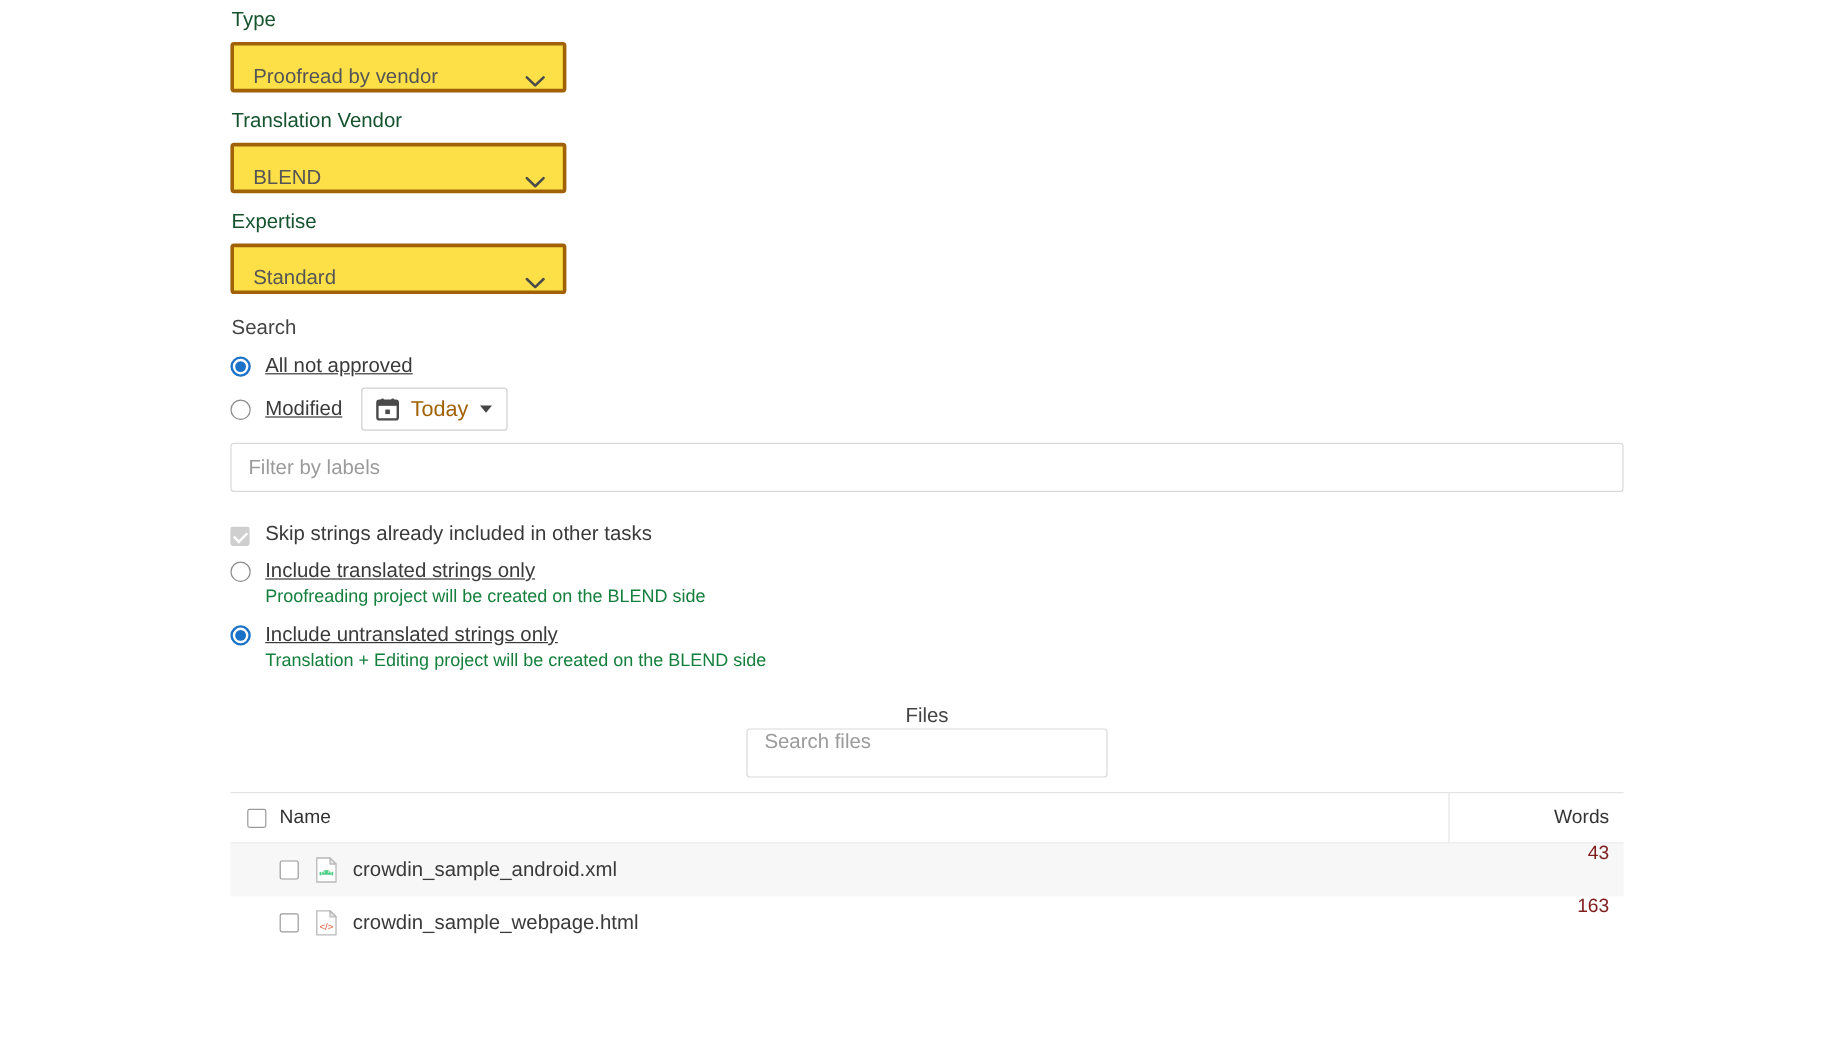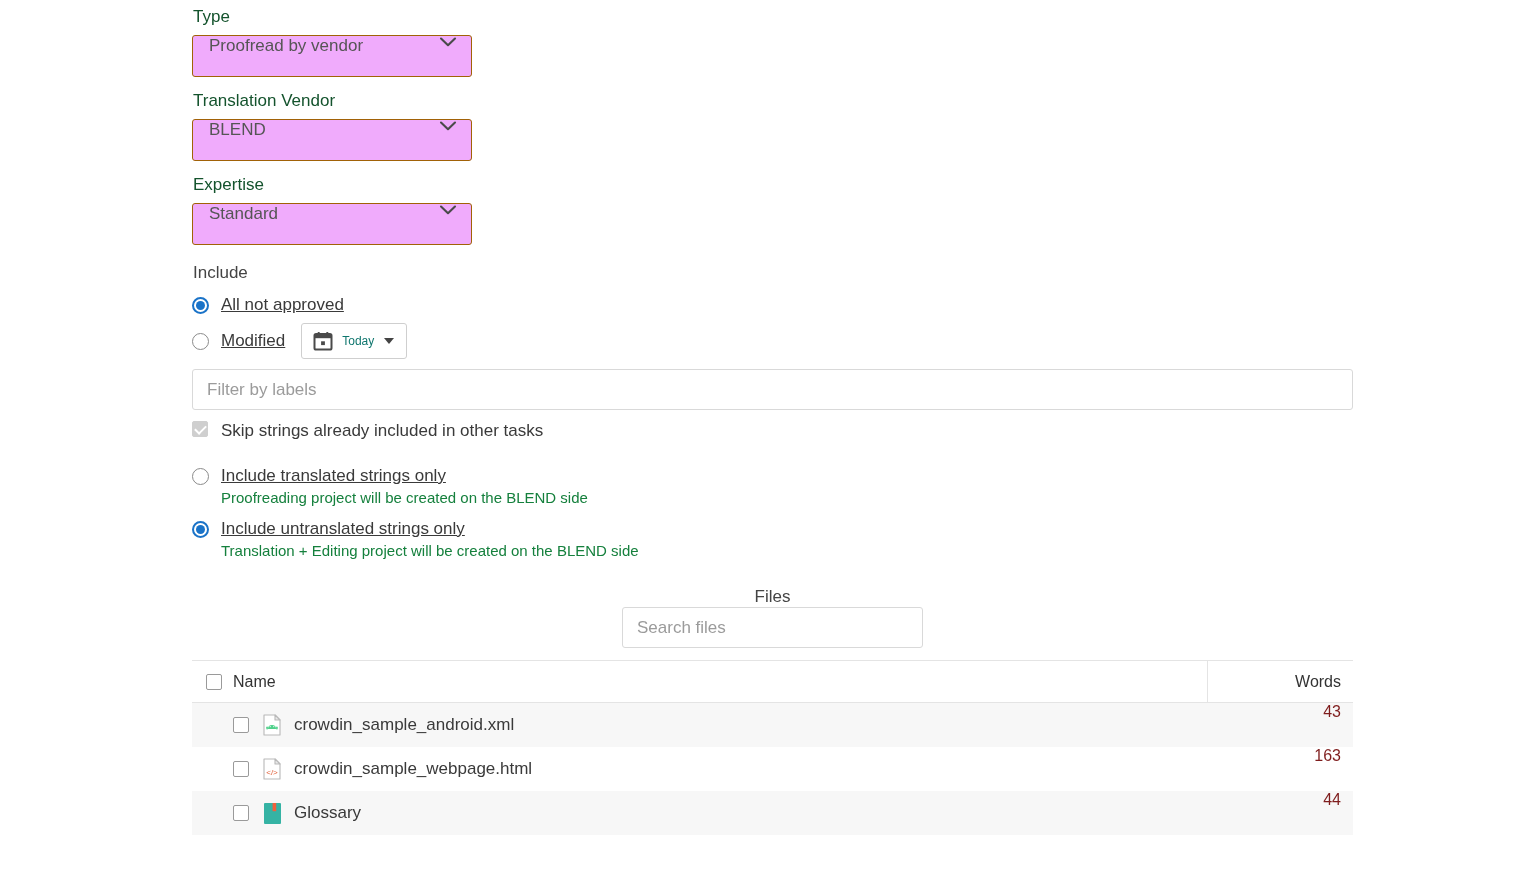--- a/index.html
+++ b/index.html
@@ -39,25 +39,25 @@
   }
 
   .field-block { margin-bottom: 13px; }
 
   
   .select {
     position: relative;
     width: 280px;
     height: 42px;
     box-sizing: border-box;
-    border: 1px solid #a16207;
+    border: 3px solid #a16207;
     border-radius: 3px;
-    background: #f0abfc;
-    display: flex;
-    align-items: flex-start;
+    background: #fde047;
+    display: flex;
+    align-items: flex-end;
     cursor: pointer;
   }
   .select .sel-value {
     font-size: 17px;
     color: #555555;
     padding-left: 16px;
     flex: 1;
     white-space: nowrap;
     overflow: hidden;
   }
@@ -122,21 +122,21 @@
     box-sizing: border-box;
     border: 1px solid #cfcfcf;
     border-radius: 3px;
     background: #fff;
     display: inline-flex;
     align-items: center;
     padding: 0 12px 0 11px;
     cursor: pointer;
   }
   .cal-icon { margin-right: 9px; display: flex; }
-  .today-label { font-size: 12px; color: #0f766e; margin-right: 10px; }
+  .today-label { font-size: 18px; color: #a16207; margin-right: 10px; }
   .caret-down {
     width: 0; height: 0;
     border-left: 5px solid transparent;
     border-right: 5px solid transparent;
     border-top: 6px solid #444;
   }
 
   
   .filter-input {
     margin-top: 12px;
@@ -150,21 +150,21 @@
     align-items: center;
     padding-left: 14px;
     font-size: 17px;
     color: #9b9b9b;
     cursor: text;
   }
 
   
   .check-row {
     display: flex;
-    align-items: flex-start;
+    align-items: flex-end;
     height: 34px;
     margin-top: 11px;
   }
   .cbox {
     width: 16px; height: 16px;
     box-sizing: border-box;
     border: 1px solid #9a9a9a;
     border-radius: 2px;
     background: #fff;
     margin-right: 13px;
@@ -209,21 +209,21 @@
     color: #444444;
   }
   .search-files {
     width: 301px;
     height: 41px;
     box-sizing: border-box;
     border: 1px solid #d9d9d9;
     border-radius: 3px;
     background: #fff;
     display: flex;
-    align-items: center;
+    align-items: flex-start;
     padding-left: 14px;
     font-size: 17px;
     color: #9b9b9b;
     cursor: text;
   }
 
   
   .files-table {
     margin-top: 12px;
     width: 1161px;
@@ -325,21 +325,21 @@
       <div class="select">
         <span class="sel-value">Standard</span>
         <span class="chev">
           <svg width="18" height="12" viewBox="0 0 18 12">
               <path d="M2 2.5 L9 9.2 L16 2.5" fill="none" stroke="#4a4a4a" stroke-width="2.1" stroke-linecap="round" stroke-linejoin="round"></path>
             </svg>
         </span>
       </div>
     </div>
 
-    <div class="strings-label">Include</div>
+    <div class="strings-label">Search</div>
 
     <div class="radio-row">
       <span class="radio checked"></span>
       <span class="radio-text">All not approved</span>
     </div>
 
     <div class="radio-row">
       <span class="radio"></span>
       <span class="radio-text">Modified</span>
       <span class="today-btn">
@@ -425,29 +425,16 @@
               <path d="M1 1 H12 L17 6 V21 H1 Z" fill="#ffffff" stroke="#b9b9b9" stroke-width="1.1" stroke-linejoin="round"></path>
               <path d="M12 1 L17 6 H12 Z" fill="#e9e9e9" stroke="#b9b9b9" stroke-width="1.1" stroke-linejoin="round"></path>
               <text x="9" y="16.6" font-family="'Liberation Sans', sans-serif" font-size="8" fill="#e2603a" text-anchor="middle">&lt;/&gt;</text>
             </svg>
           </span>
           <span class="file-name">crowdin_sample_webpage.html</span>
         </div>
         <div class="td-words">163</div>
       </div>
 
-      <div class="trow alt">
-        <div class="td-name">
-          <span class="cbox"></span>
-          <span class="file-icon">
-            <svg width="19" height="23" viewBox="0 0 19 23">
-              <rect x="1" y="1" width="17" height="21" rx="1" fill="#35b3a4"></rect>
-              <rect x="9.6" y="1" width="3.6" height="8.2" fill="#f0603c"></rect>
-            </svg>
-          </span>
-          <span class="file-name">Glossary</span>
-        </div>
-        <div class="td-words">44</div>
-      </div>
     </div>
 
   </div>
 </div>
 
 </body></html>

